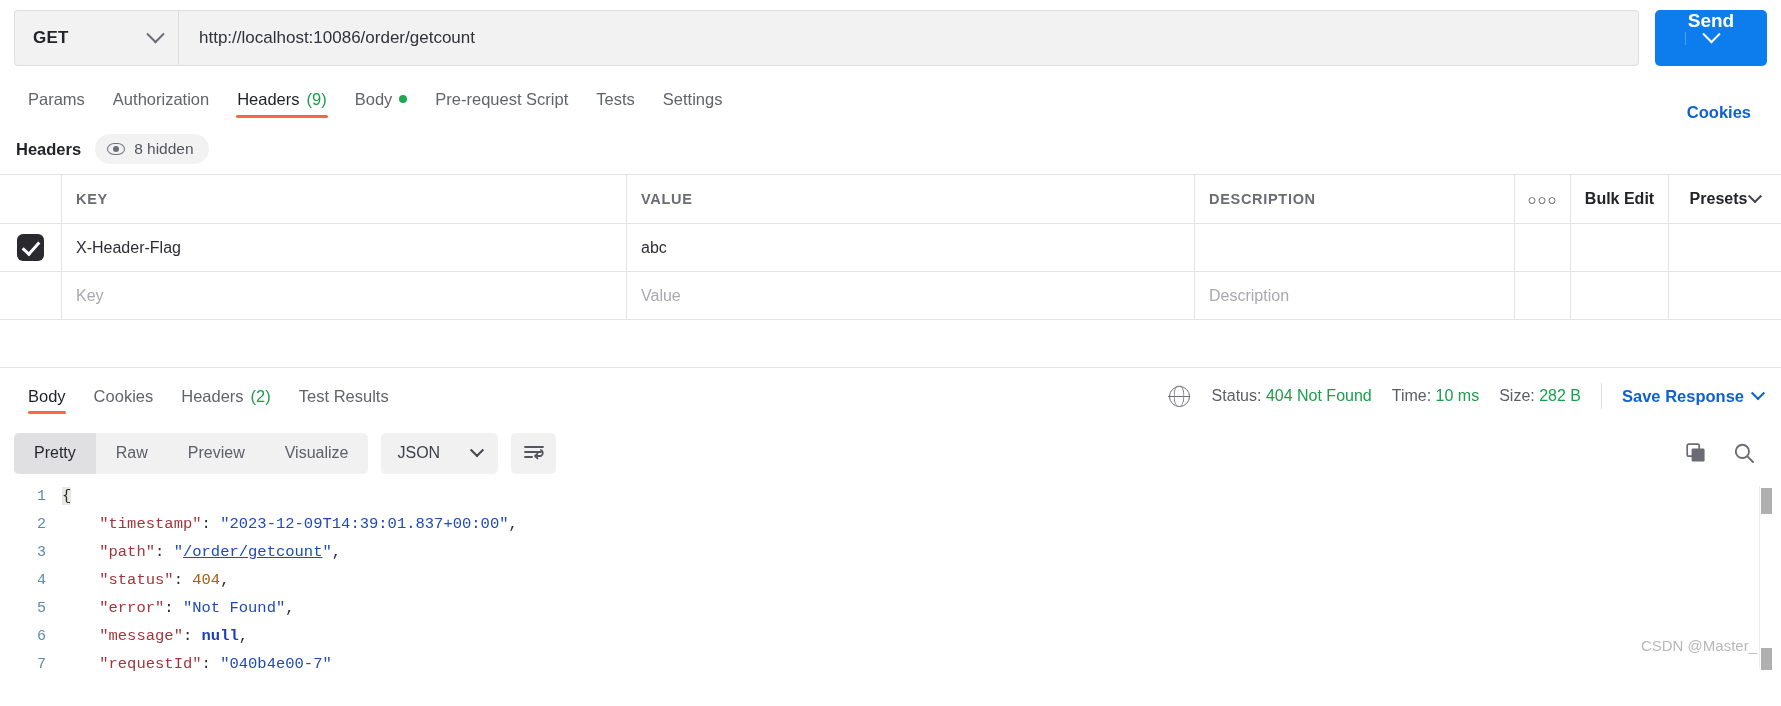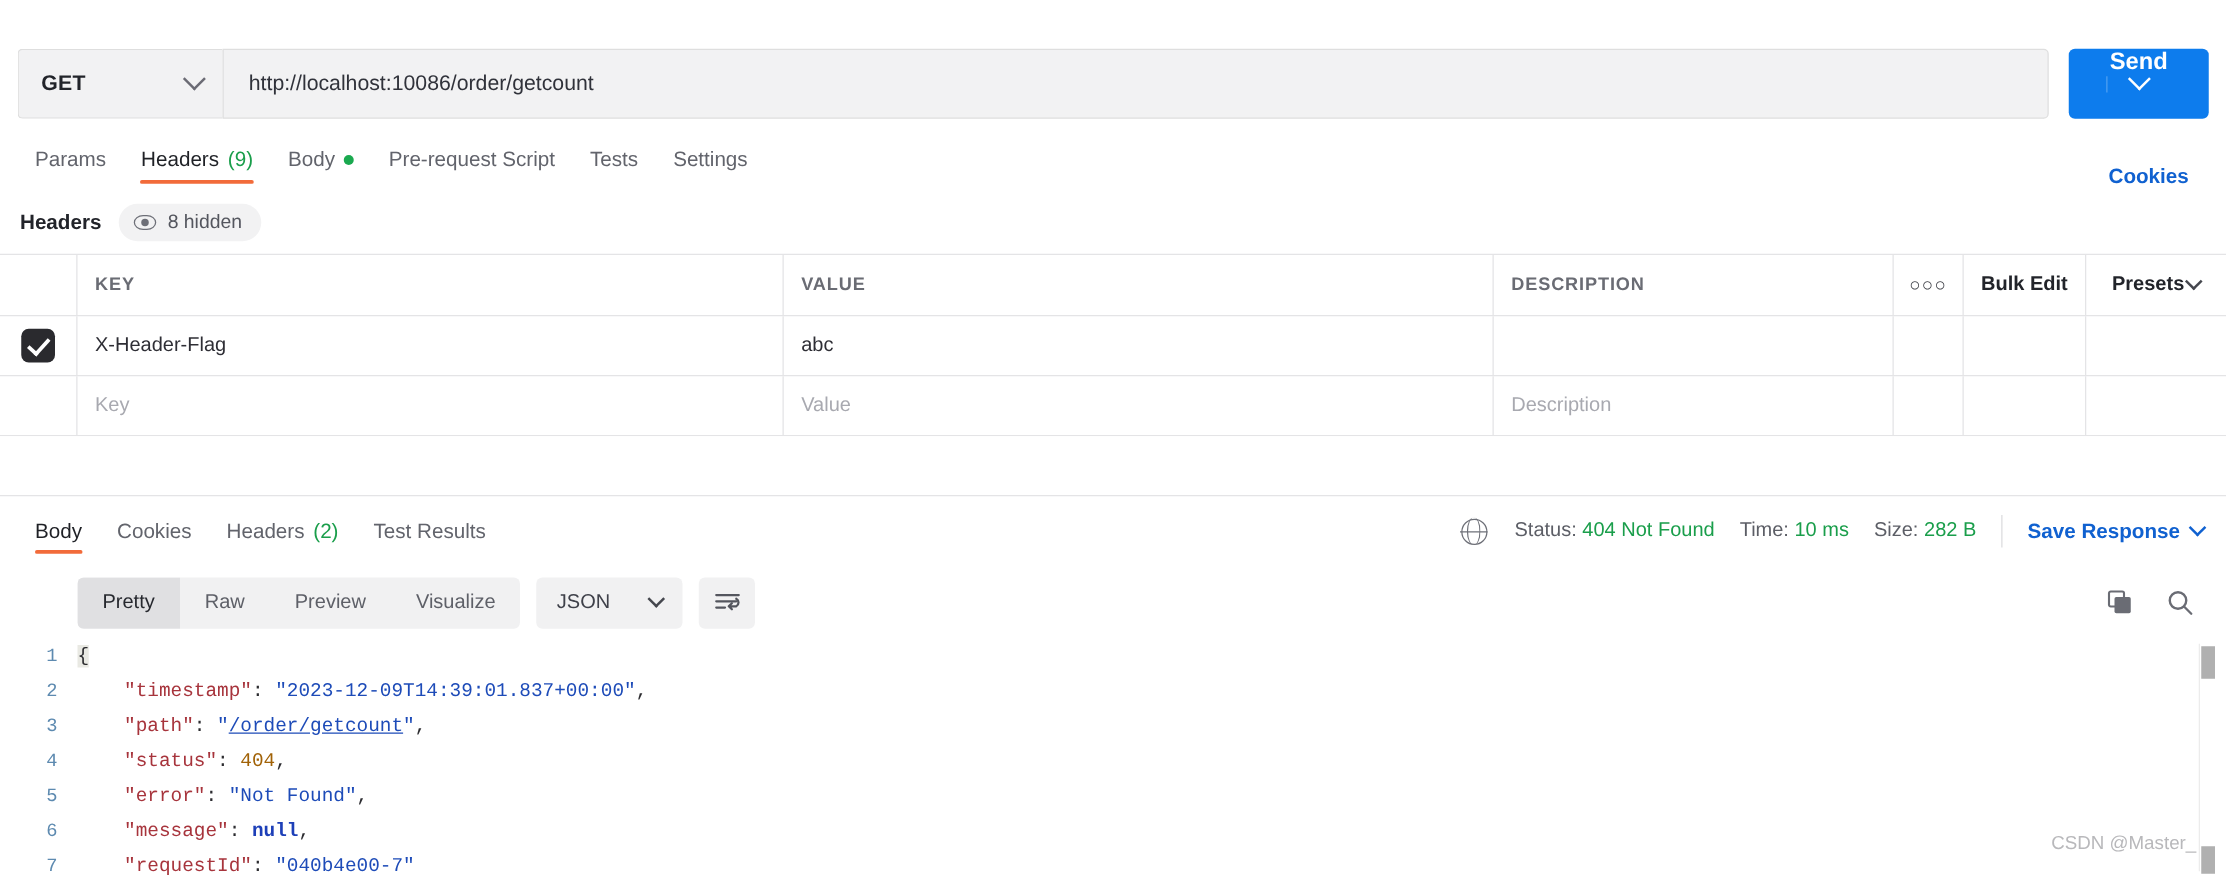--- a/index.html
+++ b/index.html
@@ -11,21 +11,20 @@
     color: #2e2e35;
     overflow: hidden;
   }
 
   
   .urlbar {
     display: flex; align-items: stretch;
     height: 74px;
     padding: 10px 14px 8px 14px;
     gap: 0;
-    margin-top: 29px;
   }
   .method-box {
     display: flex; align-items: center; justify-content: space-between;
     width: 164px;
     background: #f2f2f3;
     border: 1px solid #dedede;
     border-right: none;
     border-radius: 4px 0 0 4px;
     padding: 0 16px 0 18px;
   }
@@ -220,21 +219,20 @@
     border-right: 2px solid #1061d0;
     border-bottom: 2px solid #1061d0;
     transform: rotate(45deg) translate(-2px,-2px);
   }
 
   
   .body-tools {
     display: flex; align-items: center; gap: 13px;
     height: 58px;
     padding: 0 14px;
-    margin-left: 48px;
   }
   .segmented {
     display: flex; align-items: stretch;
     background: #f1f1f2;
     border-radius: 5px;
     height: 41px;
     overflow: hidden;
   }
   .seg {
     display: flex; align-items: center;
@@ -326,20 +324,23 @@
     <div class="send-btn">Send</div>
     <div class="send-caret">
       <span class="chev light"></span>
     </div>
   </div>
 </div>
 
 <div class="req-tabs">
   <div class="rtab active">
     <span style="color:#62646c">Params</span>
+  </div>
+  <div class="rtab">
+    <span>Authorization</span>
   </div>
   <div class="rtab active">
     <span>Headers</span>
     <span class="count">(9)</span>
     <span class="ul"></span>
   </div>
   <div class="rtab">
     <span>Body</span>
     <span class="dot-green"></span>
   </div>

